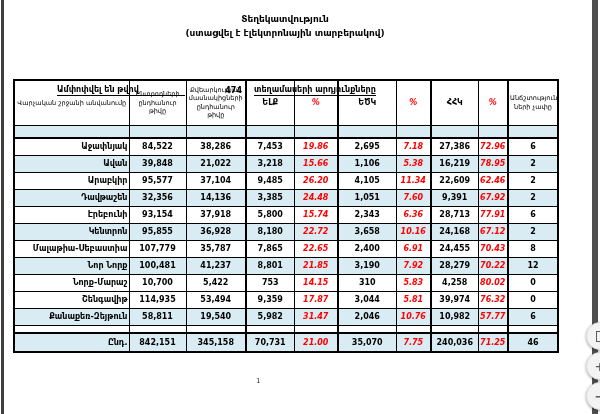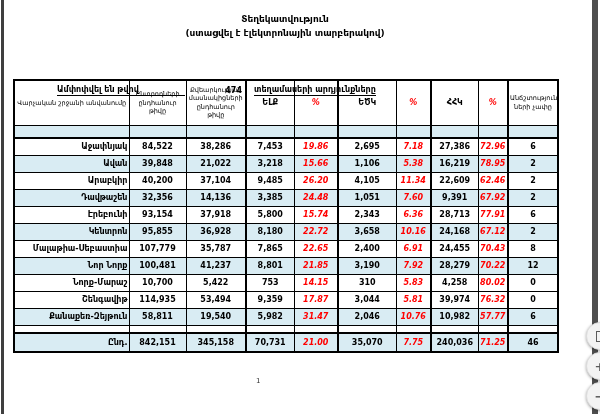--- a/index.html
+++ b/index.html
@@ -131,21 +131,21 @@
         <td class="c-num">3,218</td>
         <td class="c-pct">15.66</td>
         <td class="c-num">1,106</td>
         <td class="c-pct">5.38</td>
         <td class="c-num">16,219</td>
         <td class="c-pct">78.95</td>
         <td class="c-num">2</td>
       </tr>
       <tr>
         <td class="c-name">Արաբկիր</td>
-        <td class="c-num">40,200</td>
+        <td class="c-num">95,577</td>
         <td class="c-num">37,104</td>
         <td class="c-num">9,485</td>
         <td class="c-pct">26.20</td>
         <td class="c-num">4,105</td>
         <td class="c-pct">11.34</td>
         <td class="c-num">22,609</td>
         <td class="c-pct">62.46</td>
         <td class="c-num">2</td>
       </tr>
       <tr class="alt">

